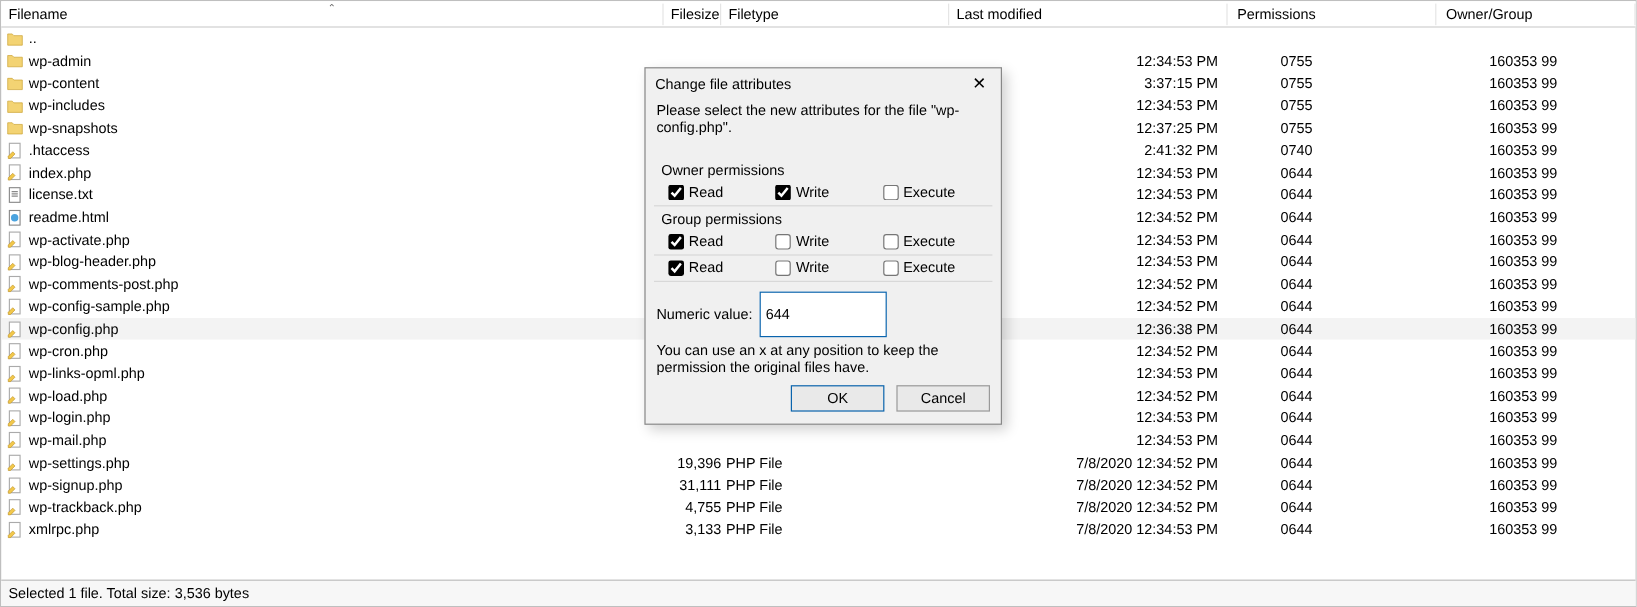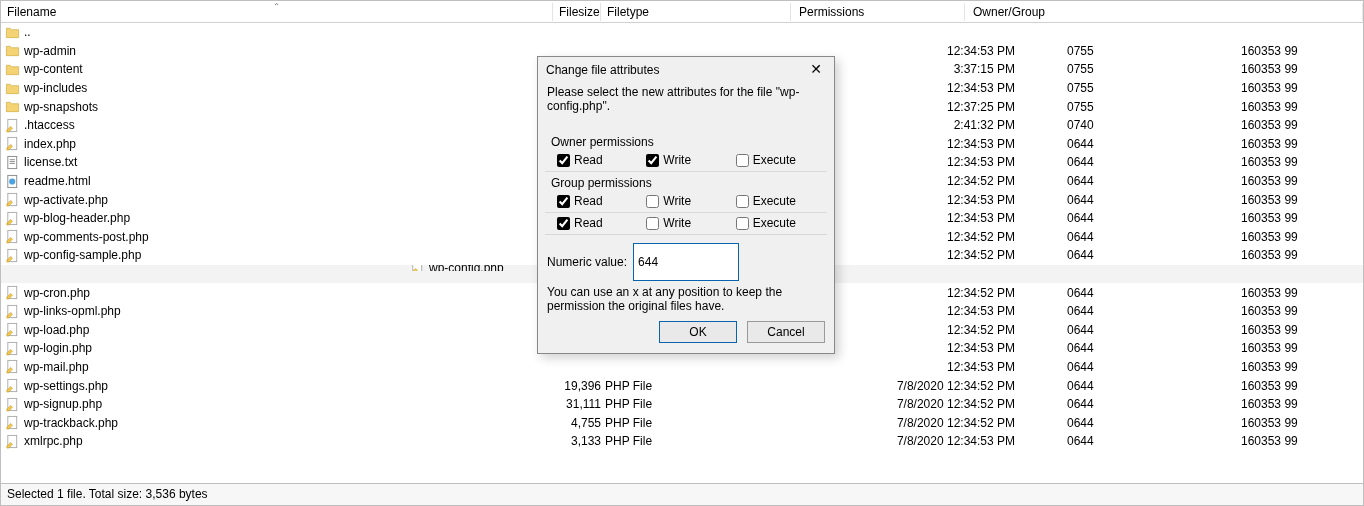--- a/index.html
+++ b/index.html
@@ -49,21 +49,21 @@
     flex: 1;
     overflow-y: auto;
     overflow-x: hidden;
   }
   .row {
     display: flex;
     align-items: center;
     height: 18.6px;
     padding-left: 4px;
   }
-  .row.selected { background: #f3f3f3; flex-direction: column; }
+  .row.selected { background: #f3f3f3; }
   .row .cell { overflow: hidden; white-space: nowrap; }
   .row .c-name { width: 548px; display:flex; align-items:center; gap:4px;}
   .row .c-size { width: 48px; text-align: right; }
   .row .c-type { width: 190px; padding-left:4px;}
   .row .c-mod { width: 232px; text-align: right; padding-right:8px;}
   .row .c-perm { width: 174px; padding-left:8px;margin-left:36px;}
   .row .c-owner { flex:1; padding-left:8px;}
   .icon { width:15px; height:15px; display:inline-block; flex-shrink:0;}
   .status-bar {
     border-top: 1px solid #bfbfbf;
@@ -114,20 +114,21 @@
 <body>
 
 <div class="file-pane">
   <div class="header-row">
     <div class="header-cell col-filename">
       <span class="sort-ind">⌃</span>
       <span>Filename</span>
     </div>
     <div class="header-cell col-filesize">Filesize</div>
     <div class="header-cell col-filetype">Filetype</div>
+    <div class="header-cell col-modified" style="text-align:left">Last modified</div>
     <div class="header-cell col-permissions">Permissions</div>
     <div class="header-cell col-owner">Owner/Group</div>
   </div>
   <div class="file-list" id="file-list">
       <div class="row">
         <div class="cell c-name">
           <span class="icon"><svg viewBox="0 0 16 16" width="15" height="15">
               <path fill="#f3d373" stroke="#caa02e" stroke-width="0.6" d="M1.5 3.5h4l1.5 1.5h7.5v8.5h-13z"></path>
             </svg></span>
           <span>..</span>

